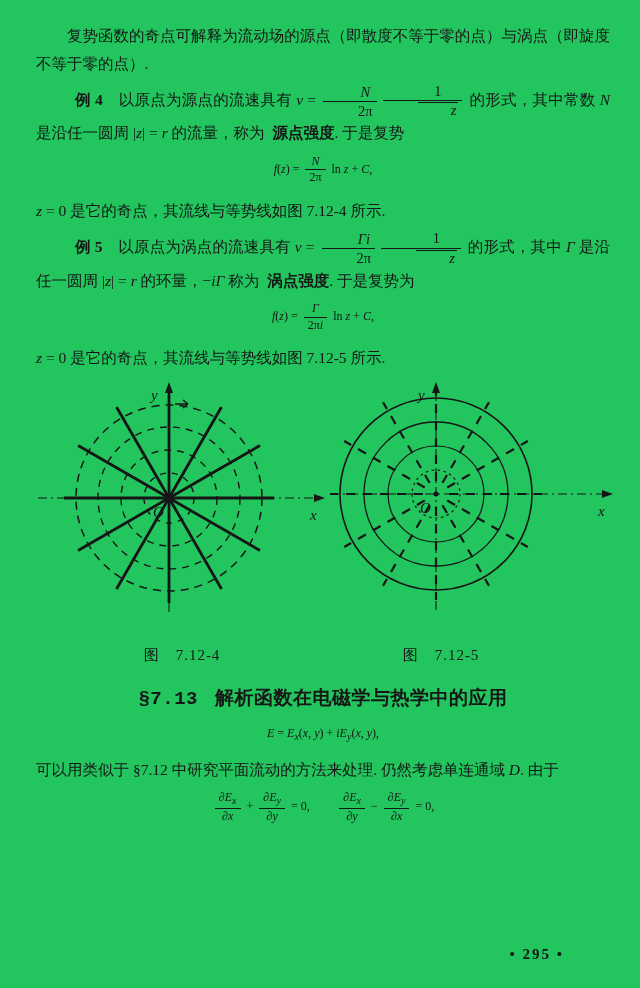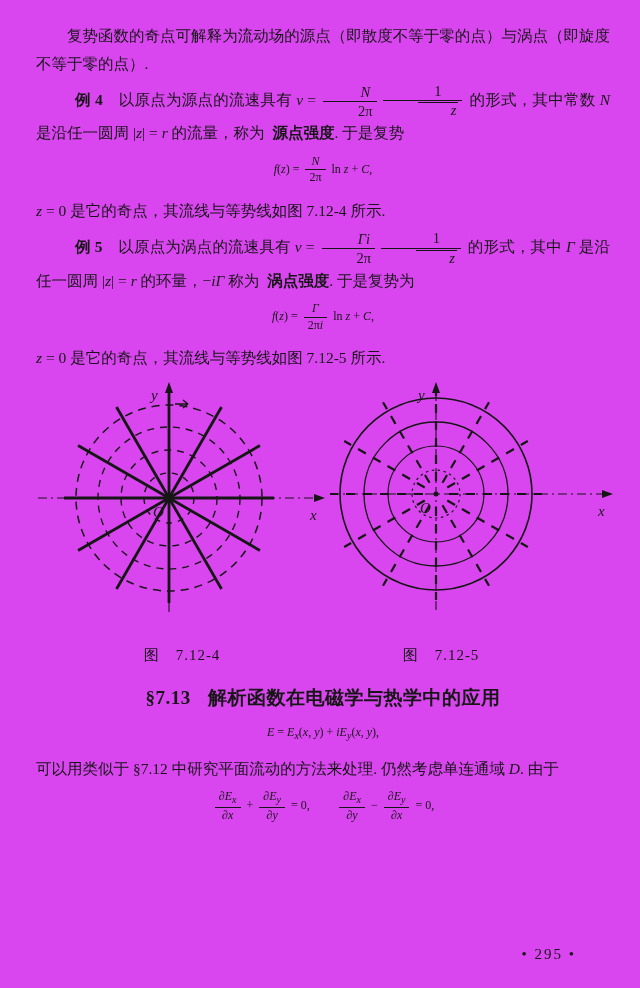--- a/index.html
+++ b/index.html
@@ -1,18 +1,18 @@
 <!DOCTYPE html>
 <html><head>
 <meta charset="utf-8">
 <style>
   html,body{margin:0;padding:0;background:#d8d8d4;}
   .page{
     width:640px;height:988px;box-sizing:border-box;position:relative;
-    margin:0 auto;background:#d946ef;color:#161616;overflow:hidden;
+    margin:0 auto;background:#22c55e;color:#161616;overflow:hidden;
     padding:22px 30px 0 36px;
     font-family:"Liberation Serif","DejaVu Serif",serif;
     font-size:15.5px;line-height:1.78;
   }
   .para{margin:0 0 6px 0;text-align:justify;}
   .indent{text-indent:2em;}
   b{font-weight:bold;margin-left:8px;}
   i{font-style:italic;font-family:"Liberation Serif","DejaVu Serif",serif;}
   .formula{
     text-align:center;font-size:12px;margin:8px 0 12px 0;line-height:1.3;
@@ -31,24 +31,24 @@
   figcaption{
     font-size:15px;margin-top:14px;letter-spacing:1px;
     font-family:"Liberation Serif","DejaVu Serif",serif;
   }
   figure.fig-right figcaption{margin-right:62px;}
   .heading{
     text-align:center;font-size:19px;font-weight:bold;
     margin:16px 0 14px 0;line-height:1.4;letter-spacing:0.5px;
     font-family:"Liberation Sans","DejaVu Sans",sans-serif;
   }
-  .heading .sec-no{margin-right:0.9em;font-family:Liberation Serif, serif;margin-top:43px;}
+  .heading .sec-no{margin-right:0.9em;font-family:Liberation Mono, monospace;margin-top:43px;}
   .pagenum{
-    position:absolute;right:64px;bottom:20px;
-    font-weight:normal;font-size:15px;letter-spacing:2px;
+    position:absolute;right:76px;bottom:20px;
+    font-weight:bold;font-size:15px;letter-spacing:2px;
   }
 </style>
 </head>
 <body>
 
 <div class="page">
 
   <p class="para indent">复势函数的奇点可解释为流动场的源点（即散度不等于零的点）与涡点（即旋度不等于零的点）.</p>
 
   <p class="para indent"><b>例 4</b>　以原点为源点的流速具有 <i>v</i> = <span class="frac"><span class="num"><i>N</i></span><span class="den">2π</span></span><span class="frac"><span class="num">1</span><span class="den"><span class="obar"><i>z</i></span></span></span> 的形式，其中常数 <i>N</i> 是沿任一圆周 |<i>z</i>| = <i>r</i> 的流量，称为<b>源点强度</b>. 于是复势</p>

